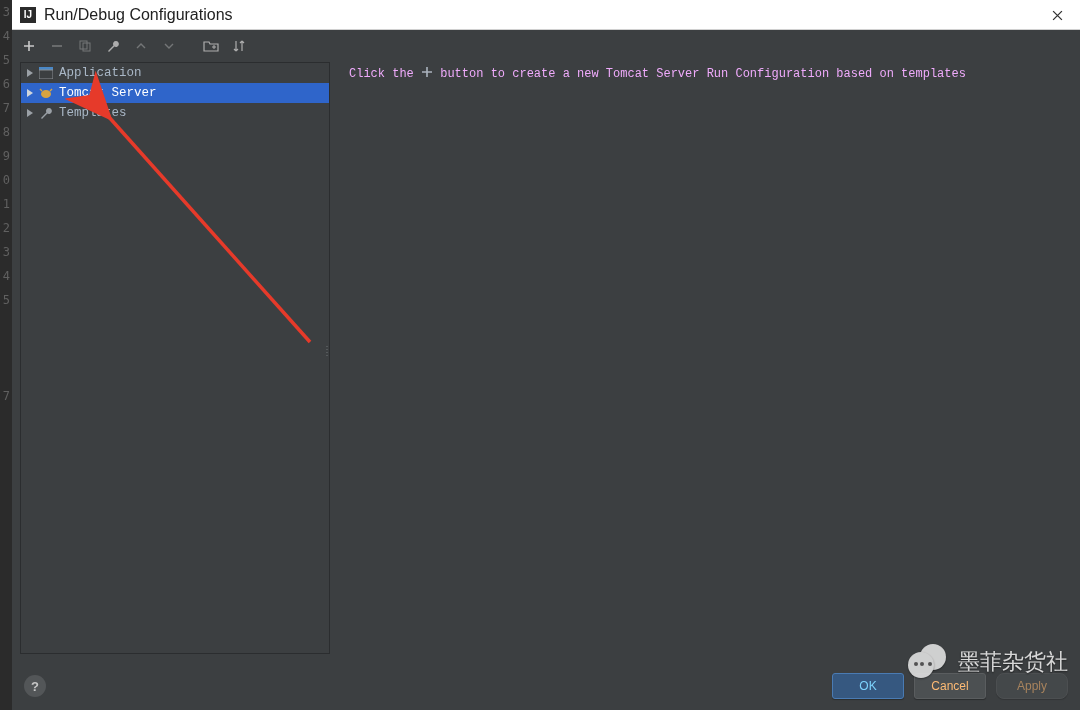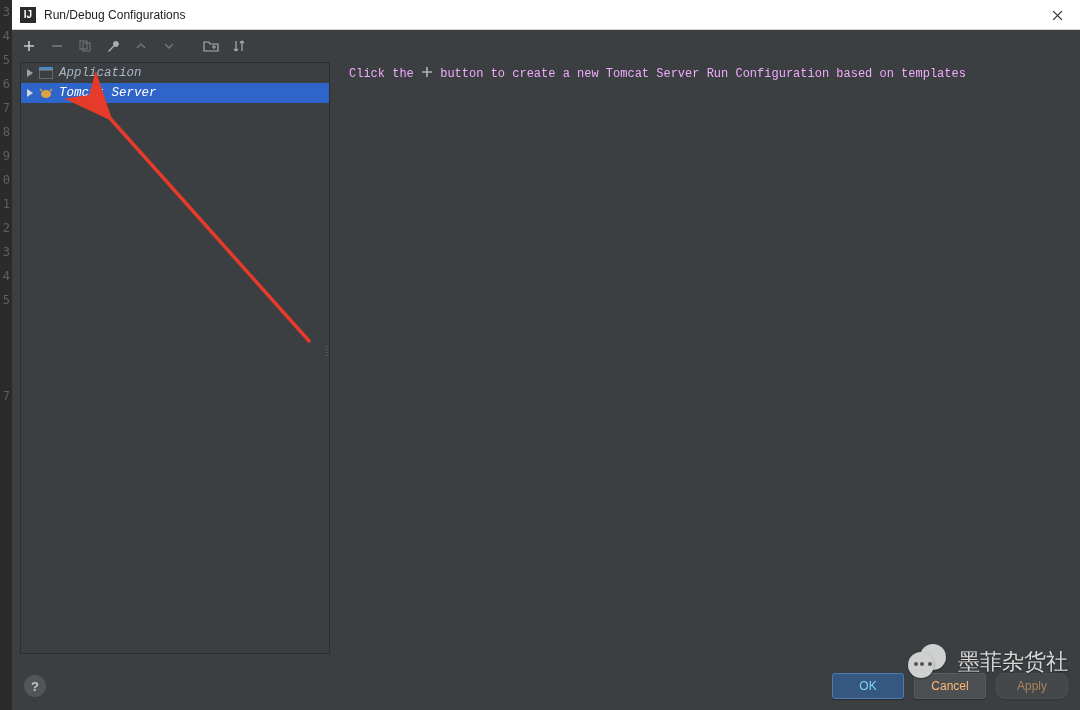--- a/index.html
+++ b/index.html
@@ -19,21 +19,21 @@
   }
   .titlebar {
     height: 30px; background: #fff; display: flex; align-items: center;
     padding: 13px 8px; border-bottom: 1px solid #d0d0d0; position: relative;
   }
   .titlebar .app-icon {
     width: 16px; height: 16px; background: #2b2b2b; color: #fff;
     display: inline-flex; align-items: center; justify-content: center;
     font: bold 10px Arial; margin-right: 8px;
   }
-  .titlebar .title { font-size: 12px; color: #222; }
+  .titlebar .title { font-size: 16px; color: #222; }
   .titlebar .close {
     position: absolute; right: 0; top: 0; width: 46px; height: 30px;
     display: flex; align-items: center; justify-content: center; cursor: pointer;
   }
   .titlebar .close svg { width: 11px; height: 11px; }
 
   .body {
     flex: 1; background: #3c3f41; display: flex; flex-direction: column;
     color: #bbbbbb;
   }
@@ -60,21 +60,21 @@
   .tree-row {
     height: 20px; display: flex; align-items: center; padding-left: 4px; gap: 4px;
     white-space: nowrap;
   }
   .tree-row.selected { background: #2f65ca; color: #ffffff; }
   .arrow {
     width: 10px; height: 10px; display: inline-block;
   }
   .arrow svg { display: block; }
   .row-icon { width: 14px; height: 14px; display: inline-flex; align-items: center; justify-content: center; }
-  .row-label { padding-left: 2px; font-style: italic; }
+  .row-label { padding-left: 2px; }
 
   .drag-handle {
     position: absolute; right: -4px; top: 280px; width: 8px; height: 12px;
     color: #777;
   }
 
   .right-panel {
     flex: 1; padding: 4px 8px; font: 12px Consolas, "Courier New", monospace;
     color: #f0abfc;
     margin-left: 11px;
@@ -242,20 +242,33 @@
             </span>
             <span class="row-icon">
               <svg width="14" height="12" viewBox="0 0 14 12">
                   <ellipse cx="7" cy="7" rx="5" ry="4" fill="#d9a441"></ellipse>
                   <path d="M3 4l-2-2M11 4l2-2" stroke="#d9a441" stroke-width="1.4"></path>
                 </svg>
             </span>
             <span class="row-label">Tomcat Server</span>
           </div>
 
+          <div class="tree-row">
+            <span class="arrow">
+              <svg width="10" height="10" viewBox="0 0 10 10">
+                  <path d="M2 1l6 4-6 4z" fill="#9aa0a6"></path>
+                </svg>
+            </span>
+            <span class="row-icon">
+              <svg width="14" height="14" viewBox="0 0 14 14">
+                  <path d="M10 2a3 3 0 0 0-2.6 4.5L2 12l1 1 5.4-5.4A3 3 0 1 0 10 2z" fill="#9aa0a6"></path>
+                </svg>
+            </span>
+            <span class="row-label">Templates</span>
+          </div>
 
         </div>
         <span class="drag-handle">
           <svg width="8" height="12" viewBox="0 0 8 12">
               <path d="M2 1v10M6 1v10" stroke="#6f7477" stroke-dasharray="1 2"></path>
             </svg>
         </span>
       </div>
 
       <div class="right-panel">

